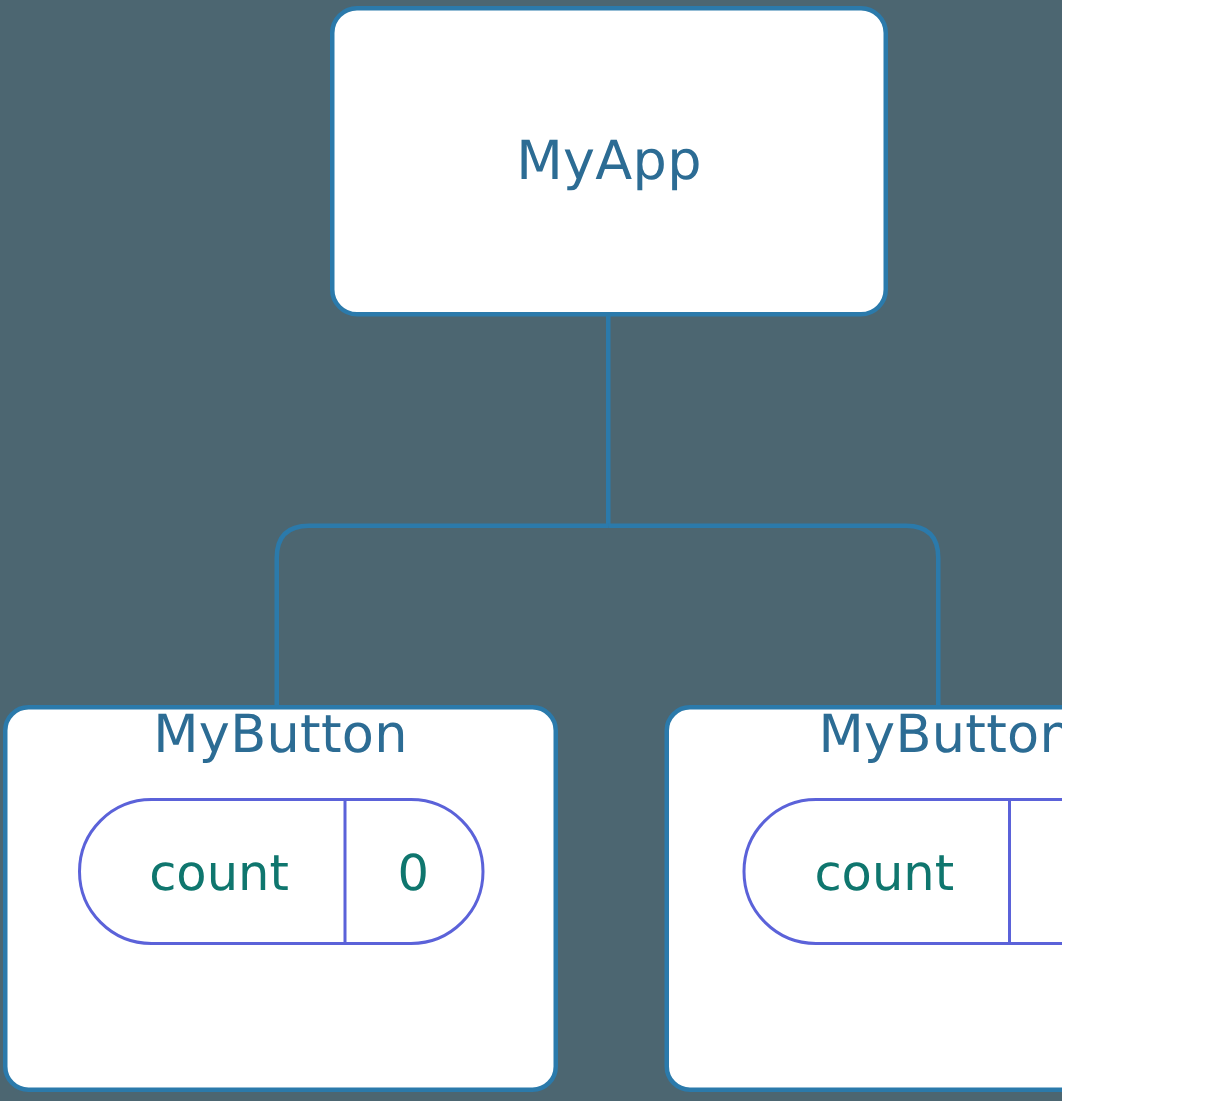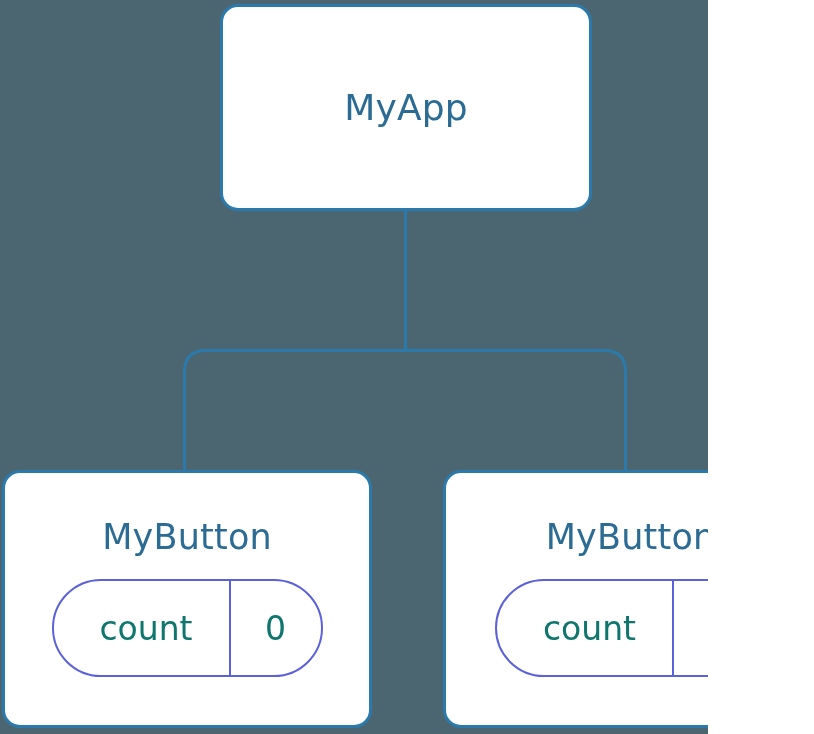--- a/index.html
+++ b/index.html
@@ -56,21 +56,21 @@
     justify-content: center;
   }
   #node-myapp .node-title {
     font-size: 36px;
   }
 
   
   .node-child {
     top: 470px;
     height: 258px;
-    padding-top: 47px;
+    border-radius: 17px;
   }
   #node-mybutton-0 {
     left: 2px;
     width: 370px;
   }
   #node-mybutton-1 {
     left: 443px;
     width: 375px;
   }
 

